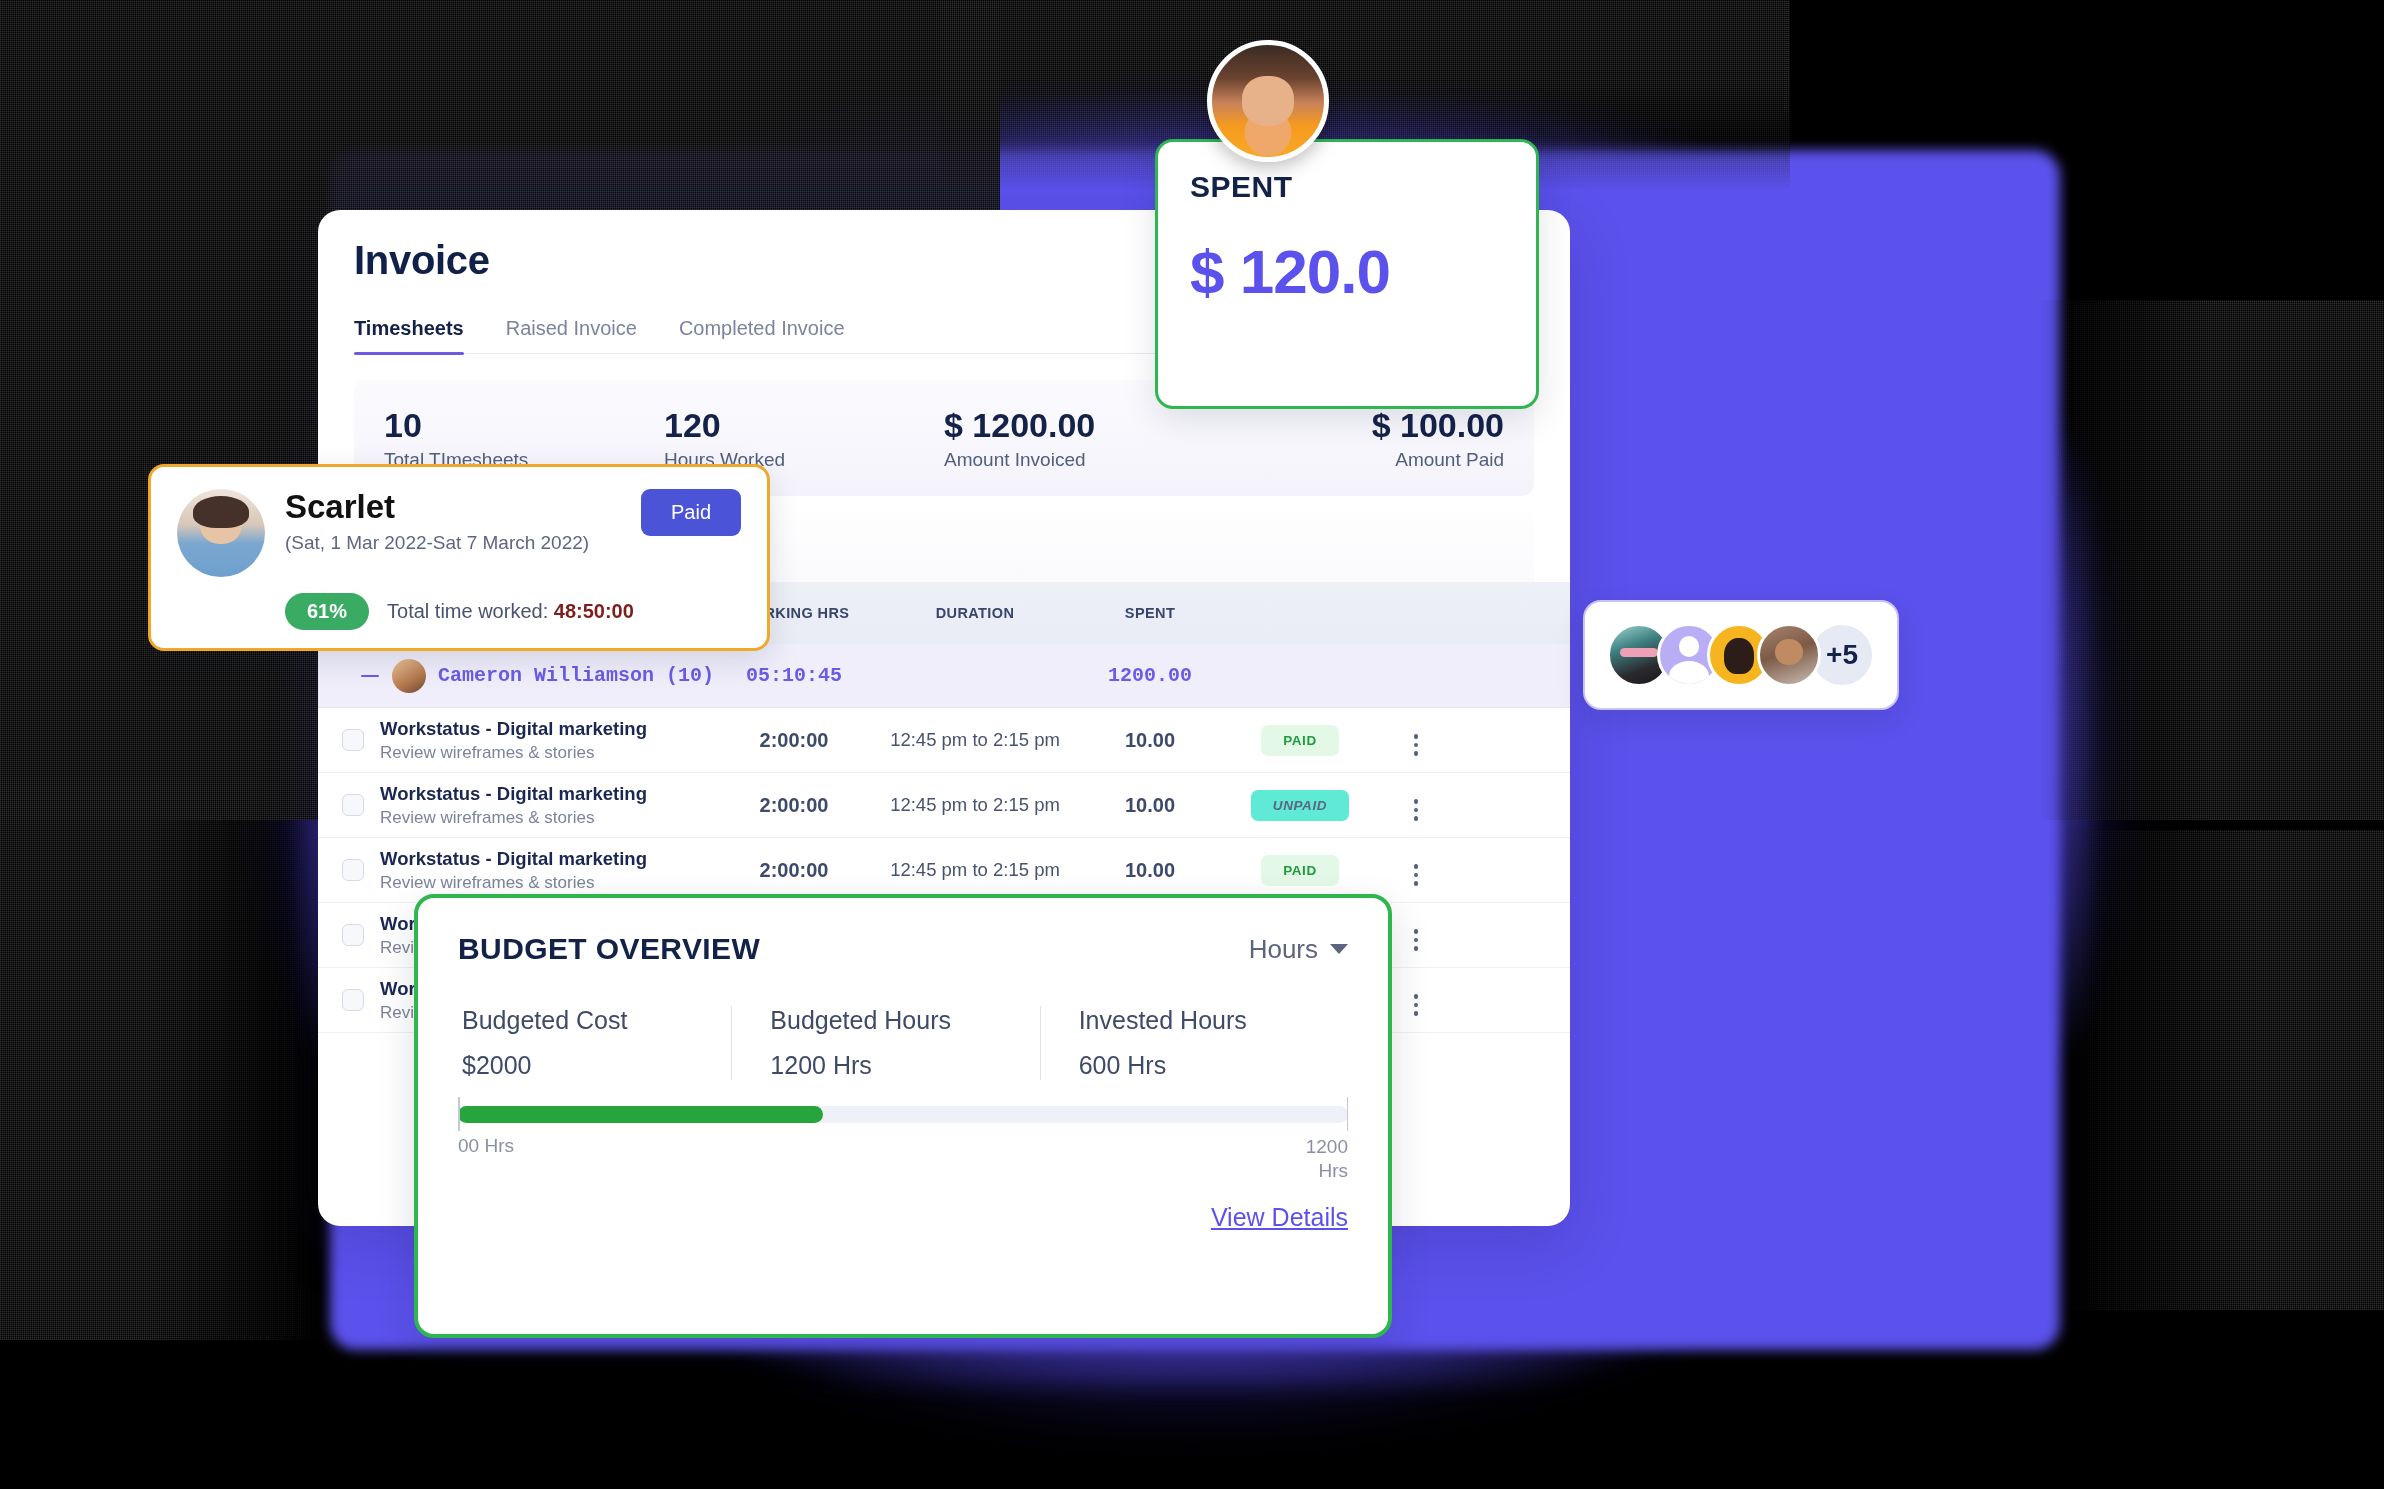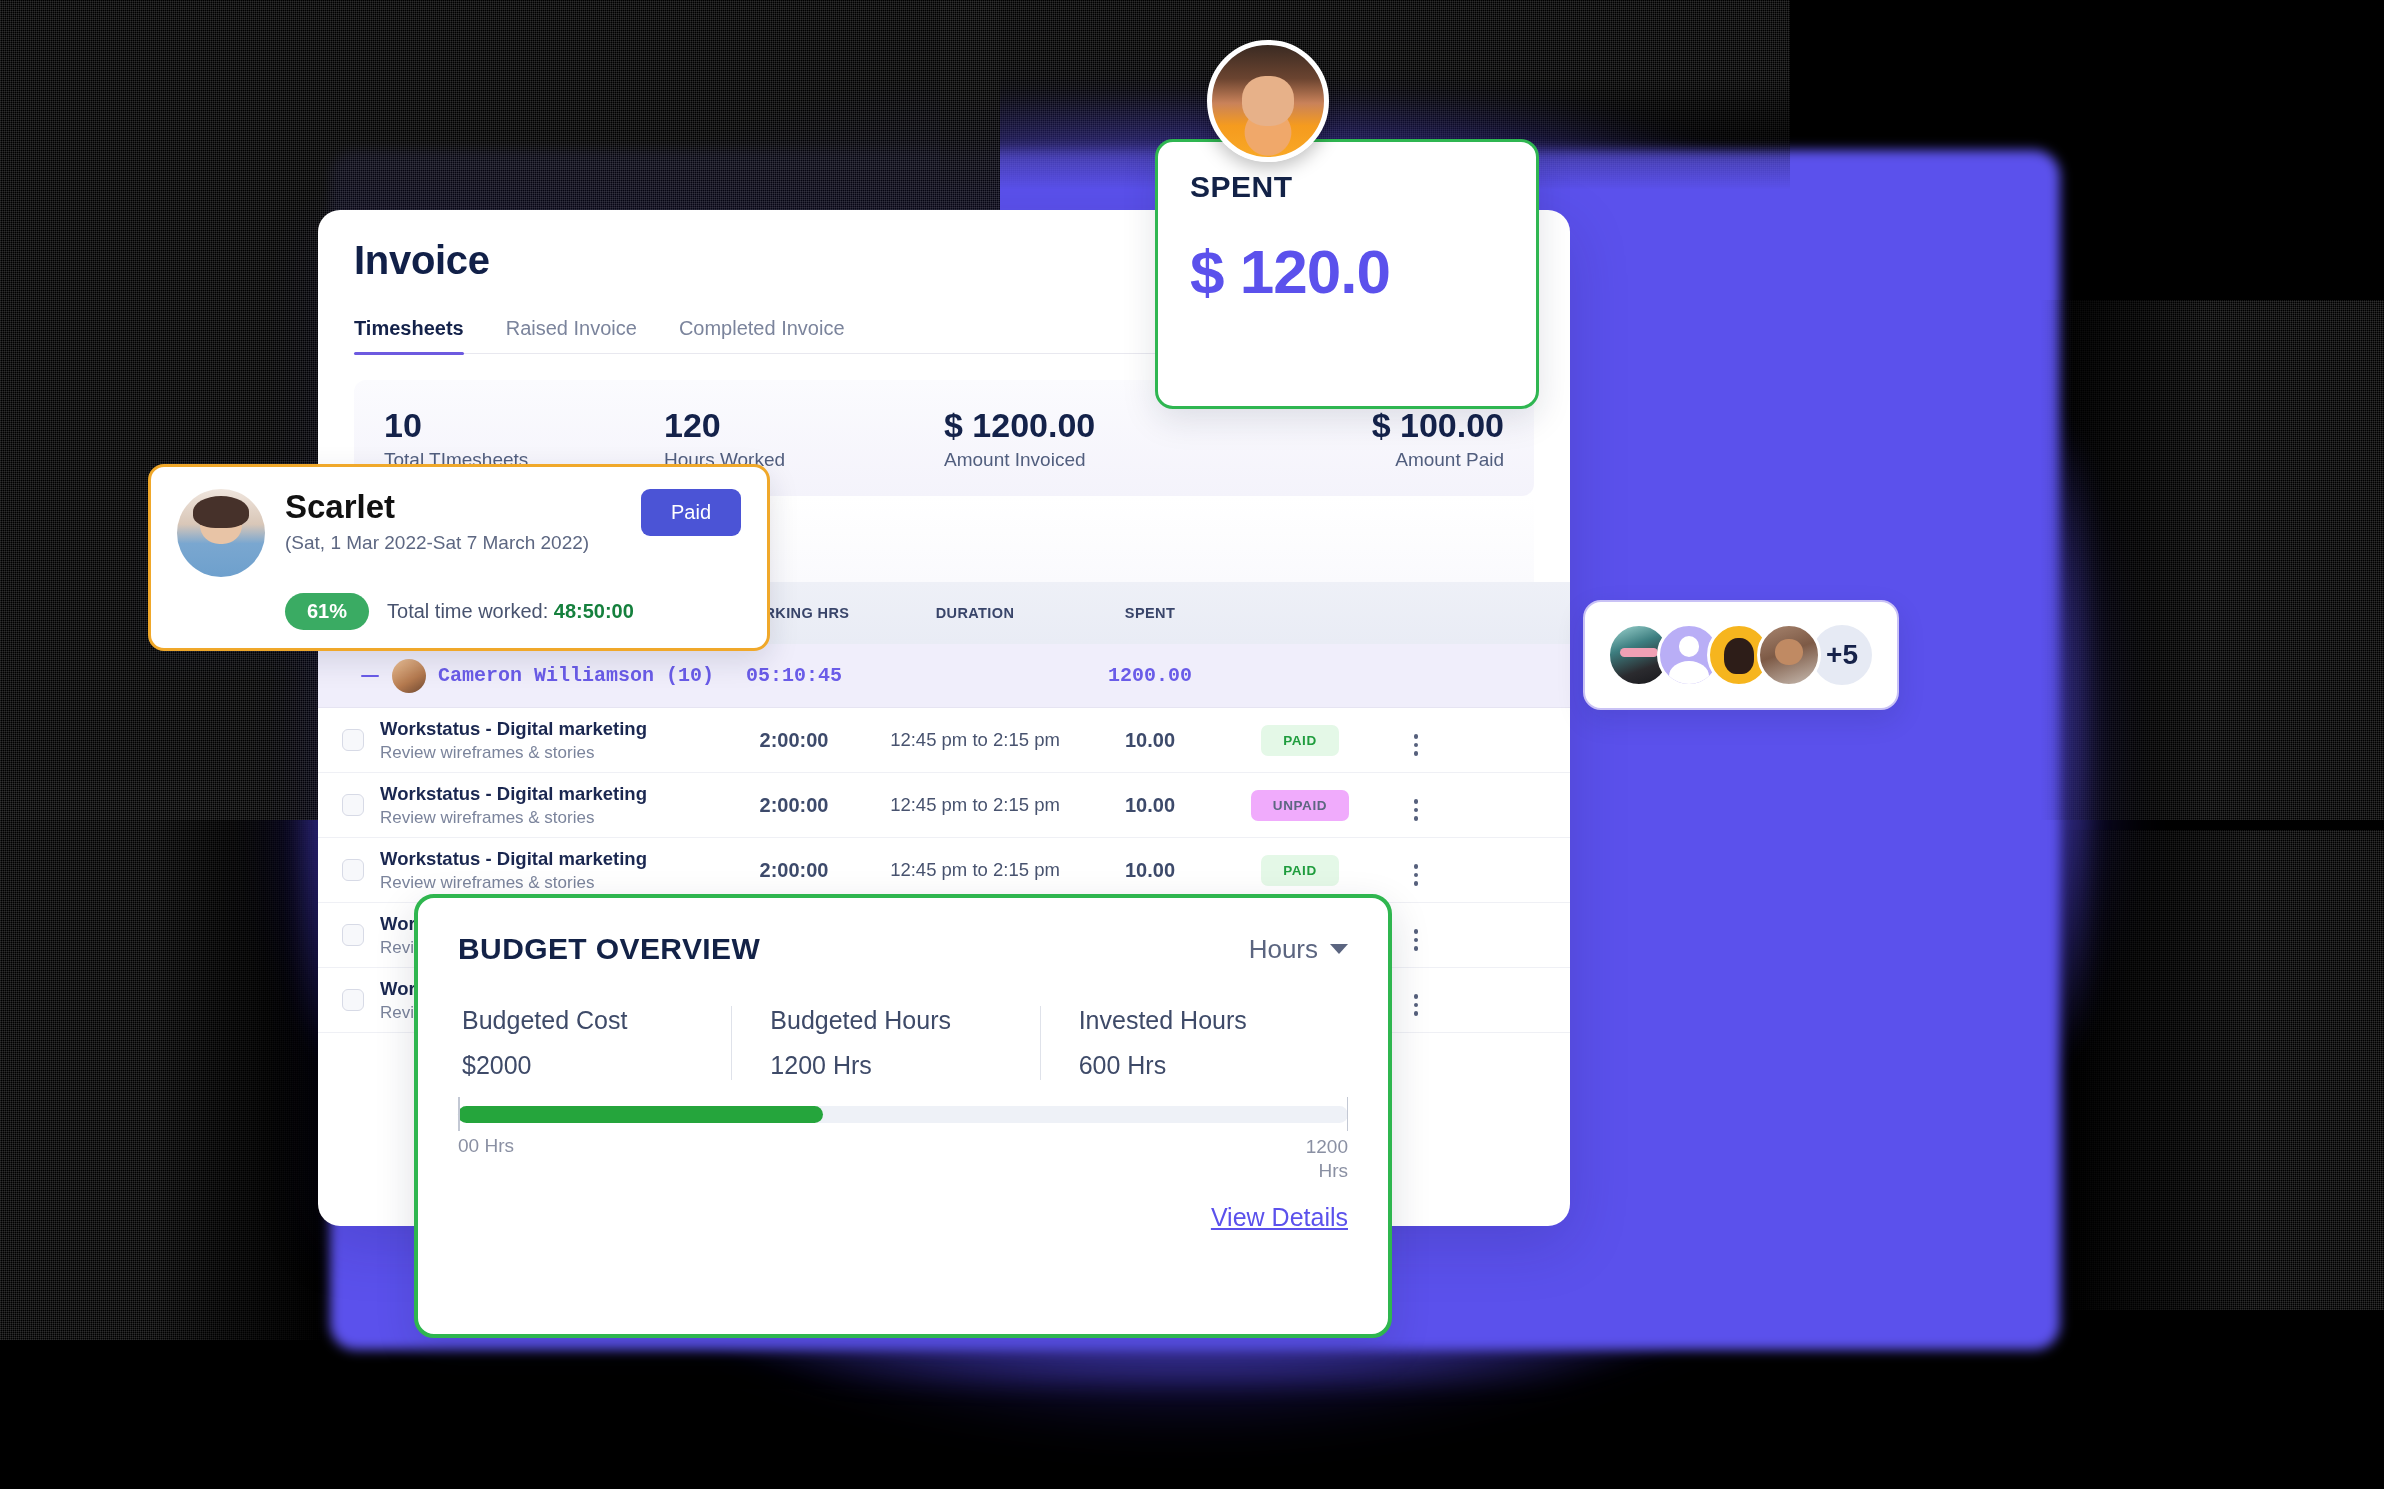--- a/index.html
+++ b/index.html
@@ -129,21 +129,21 @@
   .row .c-task { display:flex; align-items:center; gap:16px; }
   .cb { width:22px; height:22px; border:1.6px solid #d7dae6; border-radius:6px;
         background:#f7f8fb; flex:none; cursor:pointer; }
   .task-title { font-size:18.5px; font-weight:700; color:#1a2750; line-height:1.25; }
   .task-sub   { font-size:17px; color:#7b849c; margin-top:3px; }
   .num { font-size:20px; font-weight:600; color:#3d4a6b; }
   .dur { font-size:18.5px; color:#48536f; }
   .badge { display:inline-block; font-size:13.5px; font-weight:700; letter-spacing:.6px;
            padding:8px 22px; border-radius:7px; }
   .badge.paid   { background:#e4f8e7; color:#1f9d3e; }
-  .badge.unpaid { background:#f0abfc; color:#5c6680; }
+  .badge.unpaid { background:#5eead4; color:#5c6680;font-style:italic; }
   .kebab { display:inline-flex; flex-direction:column; gap:4px; cursor:pointer; }
   .kebab i { width:4.5px; height:4.5px; border-radius:50%; background:#56607c; display:block; }
 
   
   .float { position:absolute; background:#fff; }
 
   
   .spent-card {
     left:1155px; top:139px; width:384px; height:270px;
     border:3.5px solid #2fb651; border-radius:18px;
@@ -178,21 +178,21 @@
   .sc-av:before{ content:""; position:absolute; left:18%; top:8%; width:64%; height:36%;
                  border-radius:50% 50% 40% 40%; background:#46312a; z-index:1; }
   .sc-name { font-size:33px; font-weight:700; color:#111; line-height:1.08; }
   .sc-dates { font-size:19px; color:#5d6782; margin-top:7px; }
   .sc-paid { margin-left:auto; background:#4b54d6; color:#fff; font-size:20px;
              padding:12px 30px; border-radius:9px; cursor:pointer; }
   .sc-bottom { display:flex; align-items:center; gap:18px; margin:16px 0 0 108px; }
   .sc-pct { background:#3aab63; color:#fff; font-size:20px; font-weight:600;
             padding:7px 22px; border-radius:22px; }
   .sc-time { font-size:20px; color:#48536f; }
-  .sc-time b { color:#15803d; }
+  .sc-time b { color:#7f1d1d; }
 
   
   .avstack {
     left:1583px; top:600px; width:316px; height:110px;
     border:2.5px solid #c9c2f5; border-radius:18px;
     box-shadow:0 10px 28px rgba(20,30,60,.12);
     display:flex; align-items:center; padding-left:22px;
   }
   .av { width:64px; height:64px; border-radius:50%; border:3px solid #fff;
         margin-left:-14px; flex:none; position:relative; overflow:hidden; }

